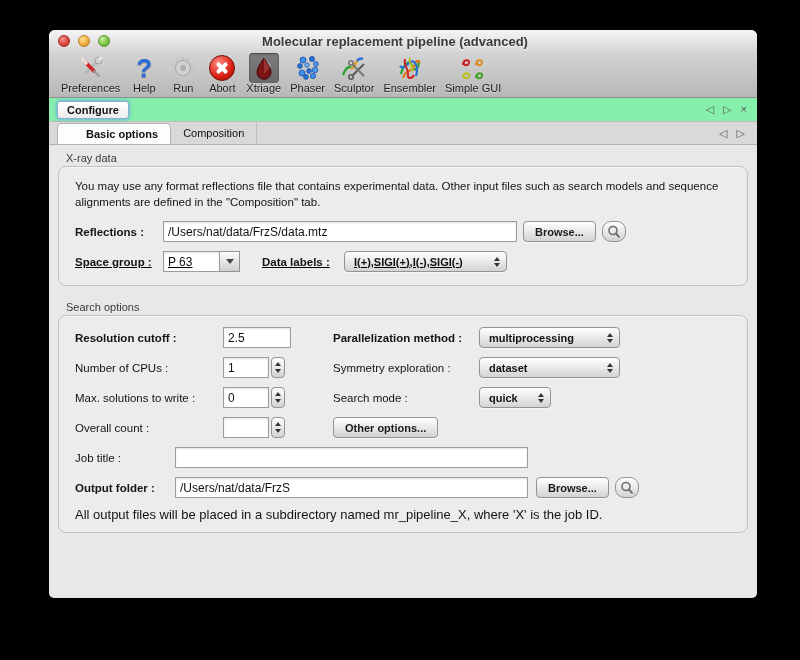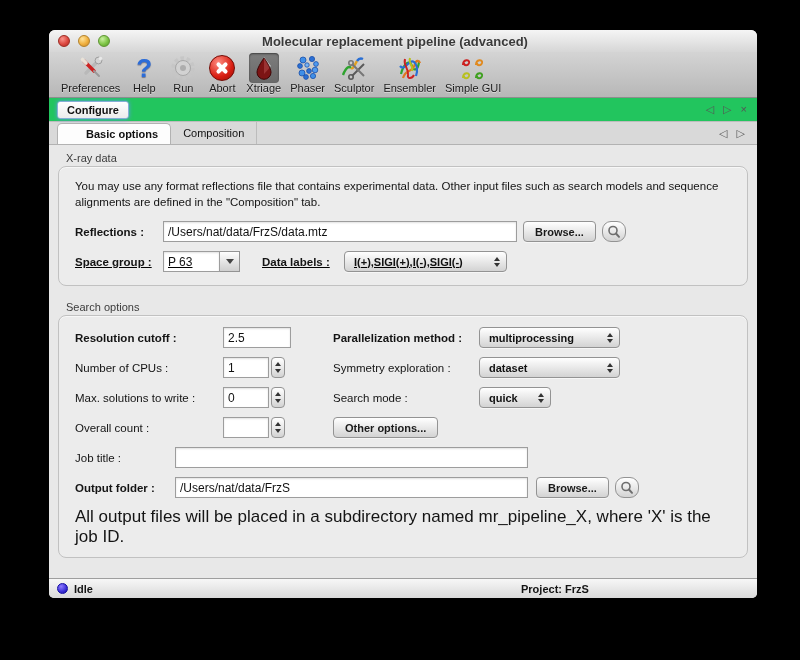--- a/index.html
+++ b/index.html
@@ -27,21 +27,21 @@
   .tb-label{font-size:11px;color:#1c1c1c;text-shadow:0 1px 0 rgba(255,255,255,.45);margin-top:-1px;}
   .qmark{font-size:26px;font-weight:bold;color:#2b6cd8;text-shadow:0 1px 1px rgba(0,0,40,.4);line-height:26px;}
   .abort-circle{width:26px;height:26px;border-radius:50%;position:relative;
     background:radial-gradient(circle at 35% 28%,#ff8d82,#d81e12 60%,#960c05);
     border:1px solid #760a04;box-sizing:border-box;}
   .abort-circle::before,.abort-circle::after{content:"";position:absolute;left:50%;top:50%;
     width:14px;height:4px;background:#fff;border-radius:2px;}
   .abort-circle::before{transform:translate(-50%,-50%) rotate(45deg);}
   .abort-circle::after{transform:translate(-50%,-50%) rotate(-45deg);}
   
-  .cfgrow{height:24px;background:#22c55e;border-bottom:1px solid #bdbdbd;
+  .cfgrow{height:24px;background:#86efac;border-bottom:1px solid #bdbdbd;
     display:flex;align-items:center;box-sizing:border-box;}
   .cfgtab{margin-left:8px;font-size:11px;font-weight:bold;color:#111;
     background:linear-gradient(#ffffff,#ececec);border:1px solid #86aed6;border-radius:3px;
     padding:2px 9px;box-shadow:0 0 4px rgba(95,155,230,.95);cursor:default;}
   .navgroup{margin-left:auto;margin-right:10px;display:flex;gap:9px;font-size:11px;color:#555;}
   .navbtn{cursor:default;line-height:11px;}
   
   .tabstrip{height:23px;background:#d9d9d9;border-bottom:1px solid #b2b2b2;
     display:flex;align-items:flex-end;box-sizing:border-box;padding-left:8px;}
   .tab{font-size:11px;padding:4px 12px 4px 12px;color:#111;cursor:default;}
@@ -84,21 +84,21 @@
   .combo .txt{width:47px;}
   .combo-btn{width:20px;border:1px solid #939393;border-left:none;background:linear-gradient(#fdfdfd,#cfcfcf);
     display:flex;align-items:center;justify-content:center;cursor:default;padding:0;}
   .combo-btn .dn{width:0;height:0;border-left:4px solid transparent;border-right:4px solid transparent;border-top:5px solid #444;}
   
   .spinner{width:14px;height:21px;border:1px solid #939393;border-radius:4px;margin-left:2px;
     background:linear-gradient(#ffffff,#d3d3d3);display:flex;flex-direction:column;
     align-items:center;justify-content:center;gap:3px;box-sizing:border-box;cursor:default;}
   .spinner .up{width:0;height:0;border-left:3px solid transparent;border-right:3px solid transparent;border-bottom:4px solid #333;}
   .spinner .dn{width:0;height:0;border-left:3px solid transparent;border-right:3px solid transparent;border-top:4px solid #333;}
-  .note{font-size:17px;color:#141414;margin:3px 0 1px 0;}
+  .note{font-size:13px;color:#141414;margin:3px 0 1px 0;}
   .gap{height:12px;}
   
   .statusbar{position:absolute;left:0;right:0;bottom:0;height:20px;
     background:linear-gradient(#f7f7f7,#d9d9d9);border-top:1px solid #9e9e9e;
     display:flex;align-items:center;box-sizing:border-box;}
   .statdot{width:11px;height:11px;border-radius:50%;margin-left:8px;
     background:radial-gradient(circle at 35% 28%,#8f7bff,#3a2fd6 60%,#1b12a0);border:1px solid #140da0;box-sizing:border-box;}
   .stattext{font-size:11px;font-weight:bold;color:#141414;margin-left:6px;}
   .projtext{position:absolute;left:472px;font-size:11px;font-weight:bold;color:#141414;}
   .ml6{margin-left:6px;} .ml8{margin-left:8px;} .ml22{margin-left:22px;}
@@ -372,19 +372,14 @@
             <line x1="10" y1="9.5" x2="13" y2="12.8" stroke="#6e6e6e" stroke-width="2" stroke-linecap="round"></line>
           </svg>
         </button>
       </div>
 
       <div class="note">All output files will be placed in a subdirectory named mr_pipeline_X, where 'X' is the job ID.</div>
     </div>
 
   </div>
 
-  <div class="statusbar">
-    <span class="statdot"></span>
-    <span class="stattext">Idle</span>
-    <span class="projtext">Project: FrzS</span>
-  </div>
 
 </div>
 
 </body></html>

